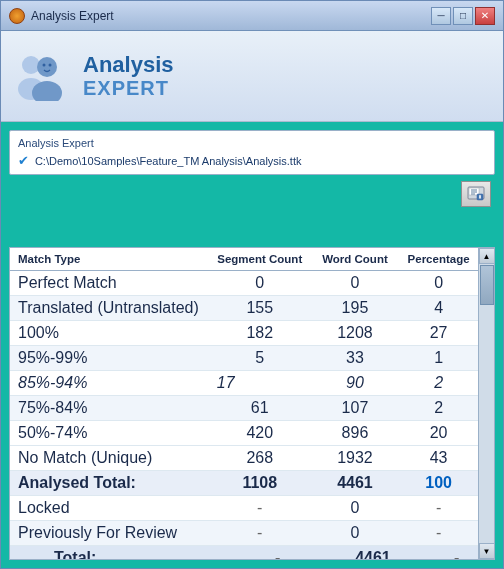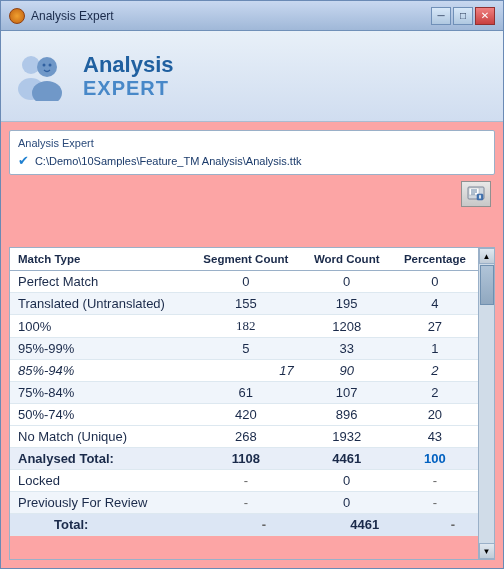--- a/index.html
+++ b/index.html
@@ -7,21 +7,21 @@
       font-family: 'Segoe UI', Tahoma, Geneva, Verdana, sans-serif;
       font-size: 12px;
       background: #d0d8e8;
       width: 504px;
       height: 569px;
       overflow: hidden;
     }
     .window {
       width: 504px;
       height: 569px;
-      background: #fca5a5;
+      background: #14b8a6;
       border: 1px solid #6a8ab5;
       display: flex;
       flex-direction: column;
     }
     .title-bar {
       background: linear-gradient(to bottom, #c8d8f0, #a0b8d8);
       height: 30px;
       display: flex;
       align-items: center;
       justify-content: space-between;
@@ -203,21 +203,21 @@
       font-weight: bold;
       font-size: 11.5px;
       color: #1a2a4a;
       border-bottom: 1px solid #9ab0c8;
     }
     th:not(:first-child) {
       text-align: center;
     }
     td {
       padding: 3px 8px;
-      font-size: 13px;
+      font-size: 16px;
       color: #1a2a4a;
       border-bottom: 1px solid #dde8f0;
     }
     td:not(:first-child) {
       text-align: center;
     }
     tr:nth-child(even) {
       background: #f0f5fb;
     }
     tr:nth-child(odd) {
@@ -313,33 +313,33 @@
                 <td style="text-align: center;">0</td>
               </tr>
               <tr style="background: rgb(240, 245, 251);">
                 <td>Translated (Untranslated)</td>
                 <td style="text-align: center;">155</td>
                 <td style="text-align: center;">195</td>
                 <td style="text-align: center;">4</td>
               </tr>
               <tr style="background: white;">
                 <td>100%</td>
-                <td style="text-align: center; font-family: Liberation Serif, serif;">182</td>
+                <td style="text-align: center;">182</td>
                 <td style="text-align: center;">1208</td>
                 <td style="text-align: center;">27</td>
               </tr>
               <tr style="background: rgb(240, 245, 251);">
                 <td>95%-99%</td>
                 <td style="text-align: center;">5</td>
                 <td style="text-align: center;">33</td>
                 <td style="text-align: center;">1</td>
               </tr>
               <tr style="background: white; font-style: italic;">
                 <td>85%-94%</td>
-                <td style="text-align: right;">17</td>
+                <td style="text-align: left;">17</td>
                 <td style="text-align: center;">90</td>
                 <td style="text-align: center;">2</td>
               </tr>
               <tr style="background: rgb(240, 245, 251);">
                 <td>75%-84%</td>
                 <td style="text-align: center;">61</td>
                 <td style="text-align: center;">107</td>
                 <td style="text-align: center;">2</td>
               </tr>
               <tr style="background: white;">

